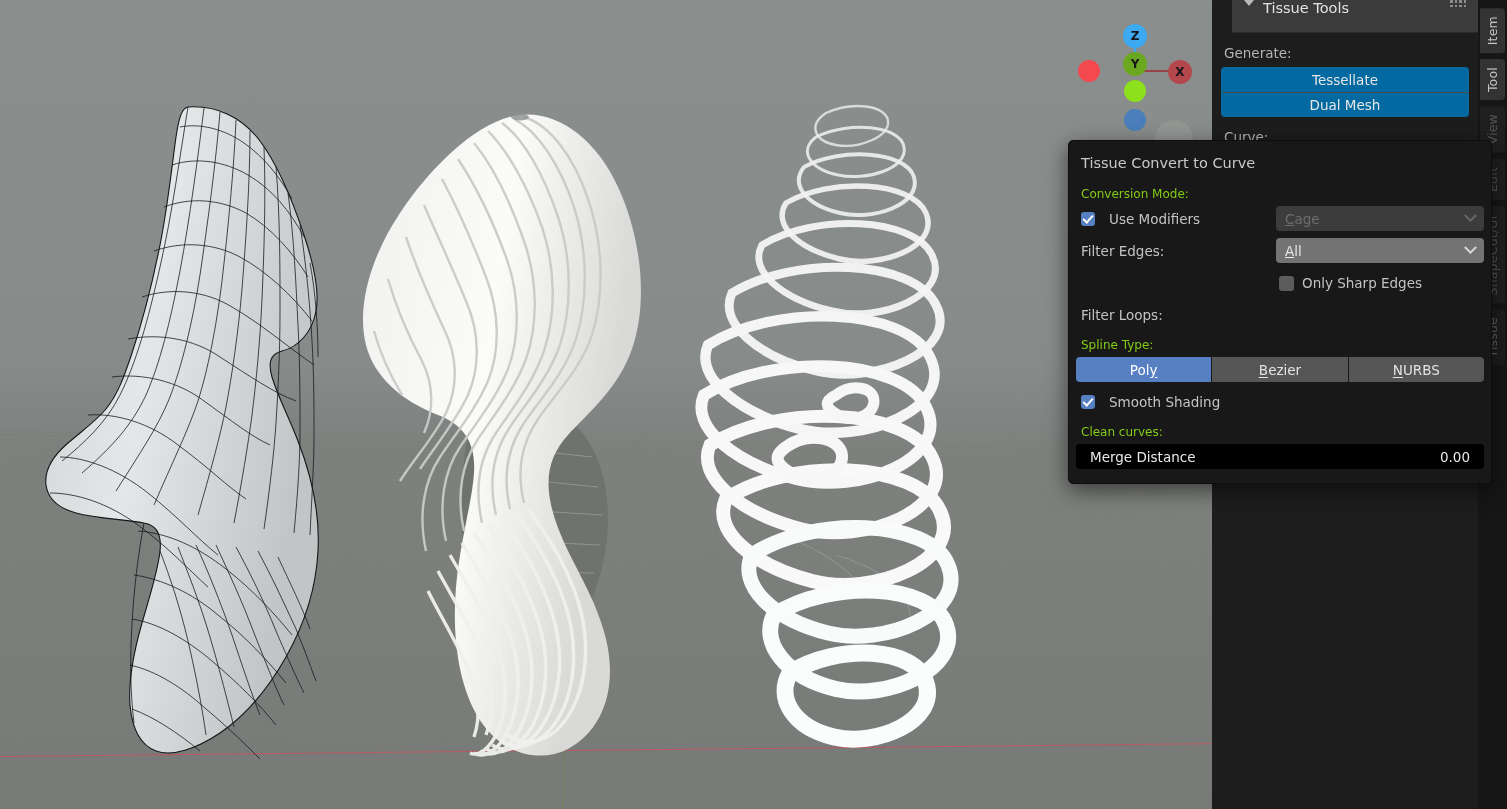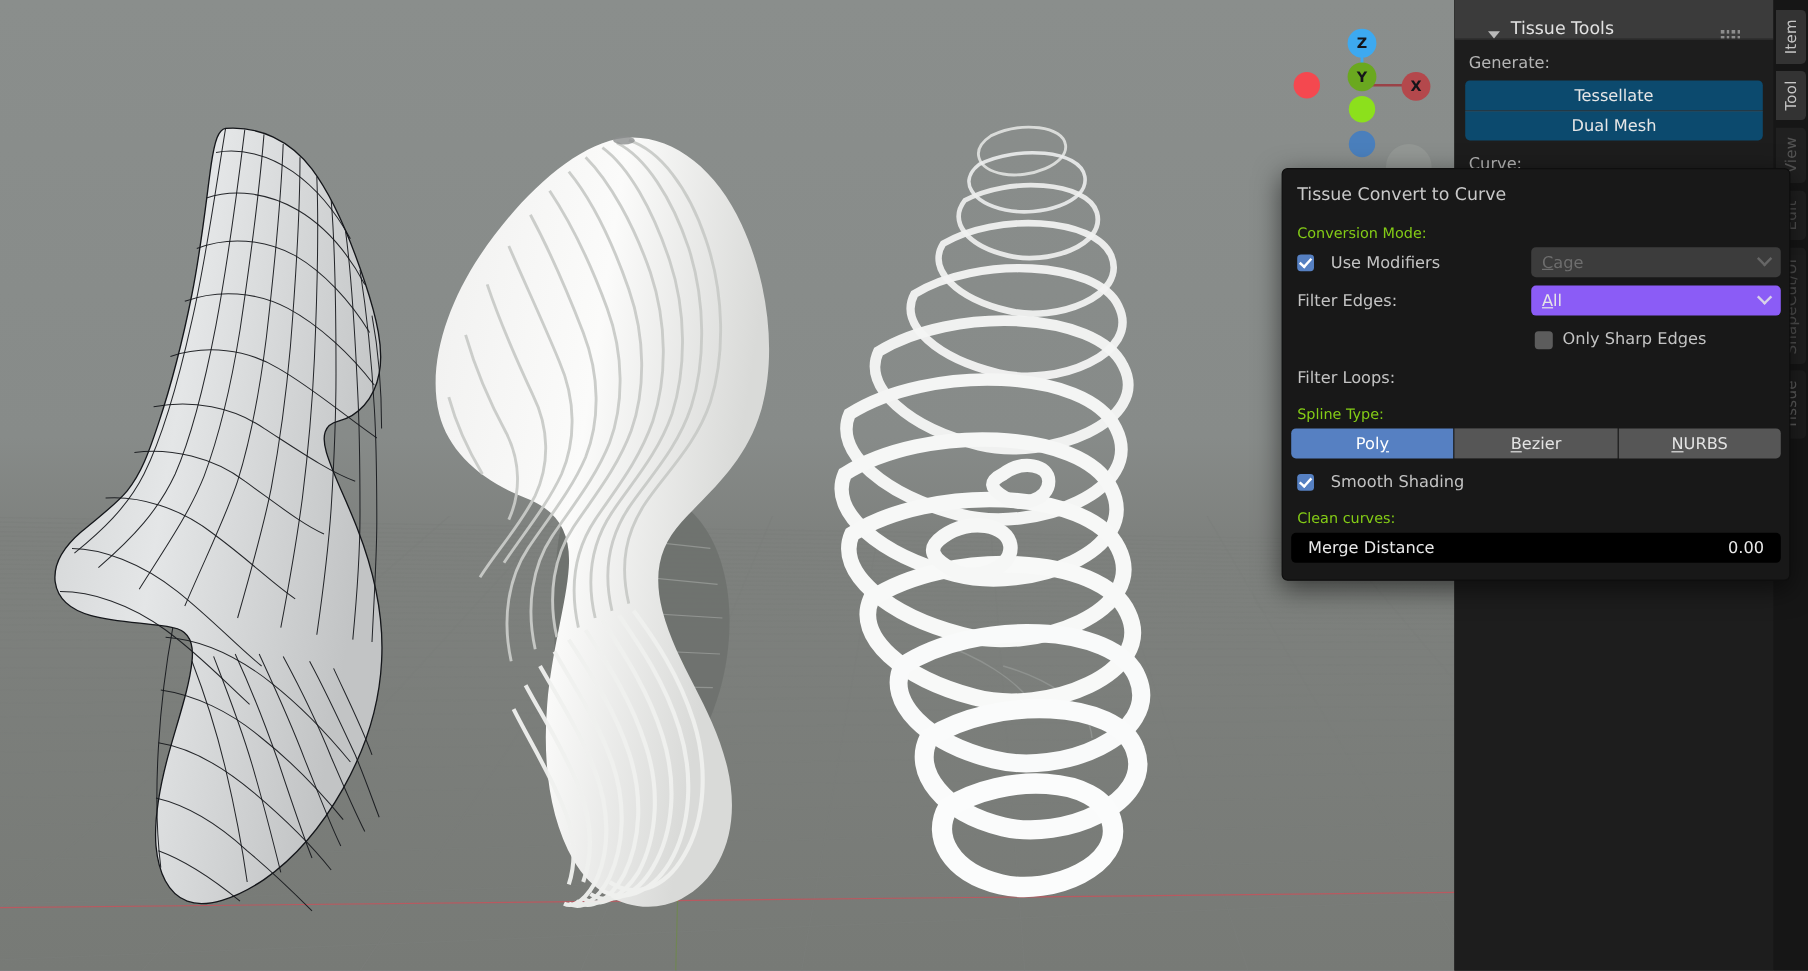--- a/index.html
+++ b/index.html
@@ -59,41 +59,42 @@
     width: 295px; height: 809px;
     background: #1d1d1d;
   }
   .npanel-body {
     position: absolute; left: 0; top: 0; right: 29px; bottom: 0;
     background: #1d1d1d;
     overflow: hidden;
   }
   .panel-header {
     height: 33px; background: #3b3b3b;
-    display: flex; align-items: flex-end; gap: 9px;
-    padding: 0 28px;
+    display: flex; align-items: flex-start; gap: 9px;
+    padding: 0 12px;
     color: #e2e2e2; font-size: 14.5px;
     border-bottom: 1px solid #2a2a2a;
+    margin-left: 20px;
   }
   .tri-down {
     width: 0; height: 0;
     border-left: 5px solid transparent; border-right: 5px solid transparent;
     border-top: 6px solid #b9b9b9;
   }
   .grip {
     margin-left: auto;
     display: grid; grid-template-columns: repeat(4, 2.5px);
     grid-template-rows: repeat(2, 2.5px); gap: 2px;
   }
   .grip i { background: #8d8d8d; display: block; width: 2.5px; height: 2.5px; }
 
   .psec { padding: 8px 9px 0 9px; }
   .plabel { color: #b4b4b4; font-size: 13.5px; margin: 4px 0 6px 3px; }
   .pbtn {
-    height: 25px; background: #0c4a6e; color: #e6e6e6;
+    height: 25px; background: #0369a1; color: #e6e6e6;
     font-size: 13.5px; display: flex; align-items: center; justify-content: center;
     border-radius: 4px;
   }
   .pbtn.top { border-radius: 4px 4px 0 0; }
   .pbtn.bot { border-radius: 0 0 4px 4px; border-top: 1px solid #4a4a4a; }
 
   
   .dim { opacity: .30; }
   .prow {
     display: flex; align-items: center; gap: 7px;
@@ -175,21 +176,21 @@
   }
   .cb.off { background: #5c5c5c; width: 15px; height: 15px; }
   .cb.on::after {
     content: ""; position: absolute; left: 3.5px; top: 1.5px;
     width: 4px; height: 8px;
     border: solid #fff; border-width: 0 2px 2px 0;
     transform: rotate(42deg);
   }
 
   .dd {
-    height: 25px; background: #8b5cf6; border-radius: 4px;
+    height: 25px; background: #737373; border-radius: 4px;
     display: flex; align-items: center; padding: 0 9px;
     font-size: 13.5px; color: #e6e6e6; position: relative;
   }
   .dd.disabled { background: #3c3c3c; color: #6e6e6e; }
   .chev {
     margin-left: auto; width: 9px; height: 9px;
     border: solid currentColor; border-width: 0 2px 2px 0;
     transform: rotate(45deg) translate(-2px,-2px);
     opacity: .85;
   }

